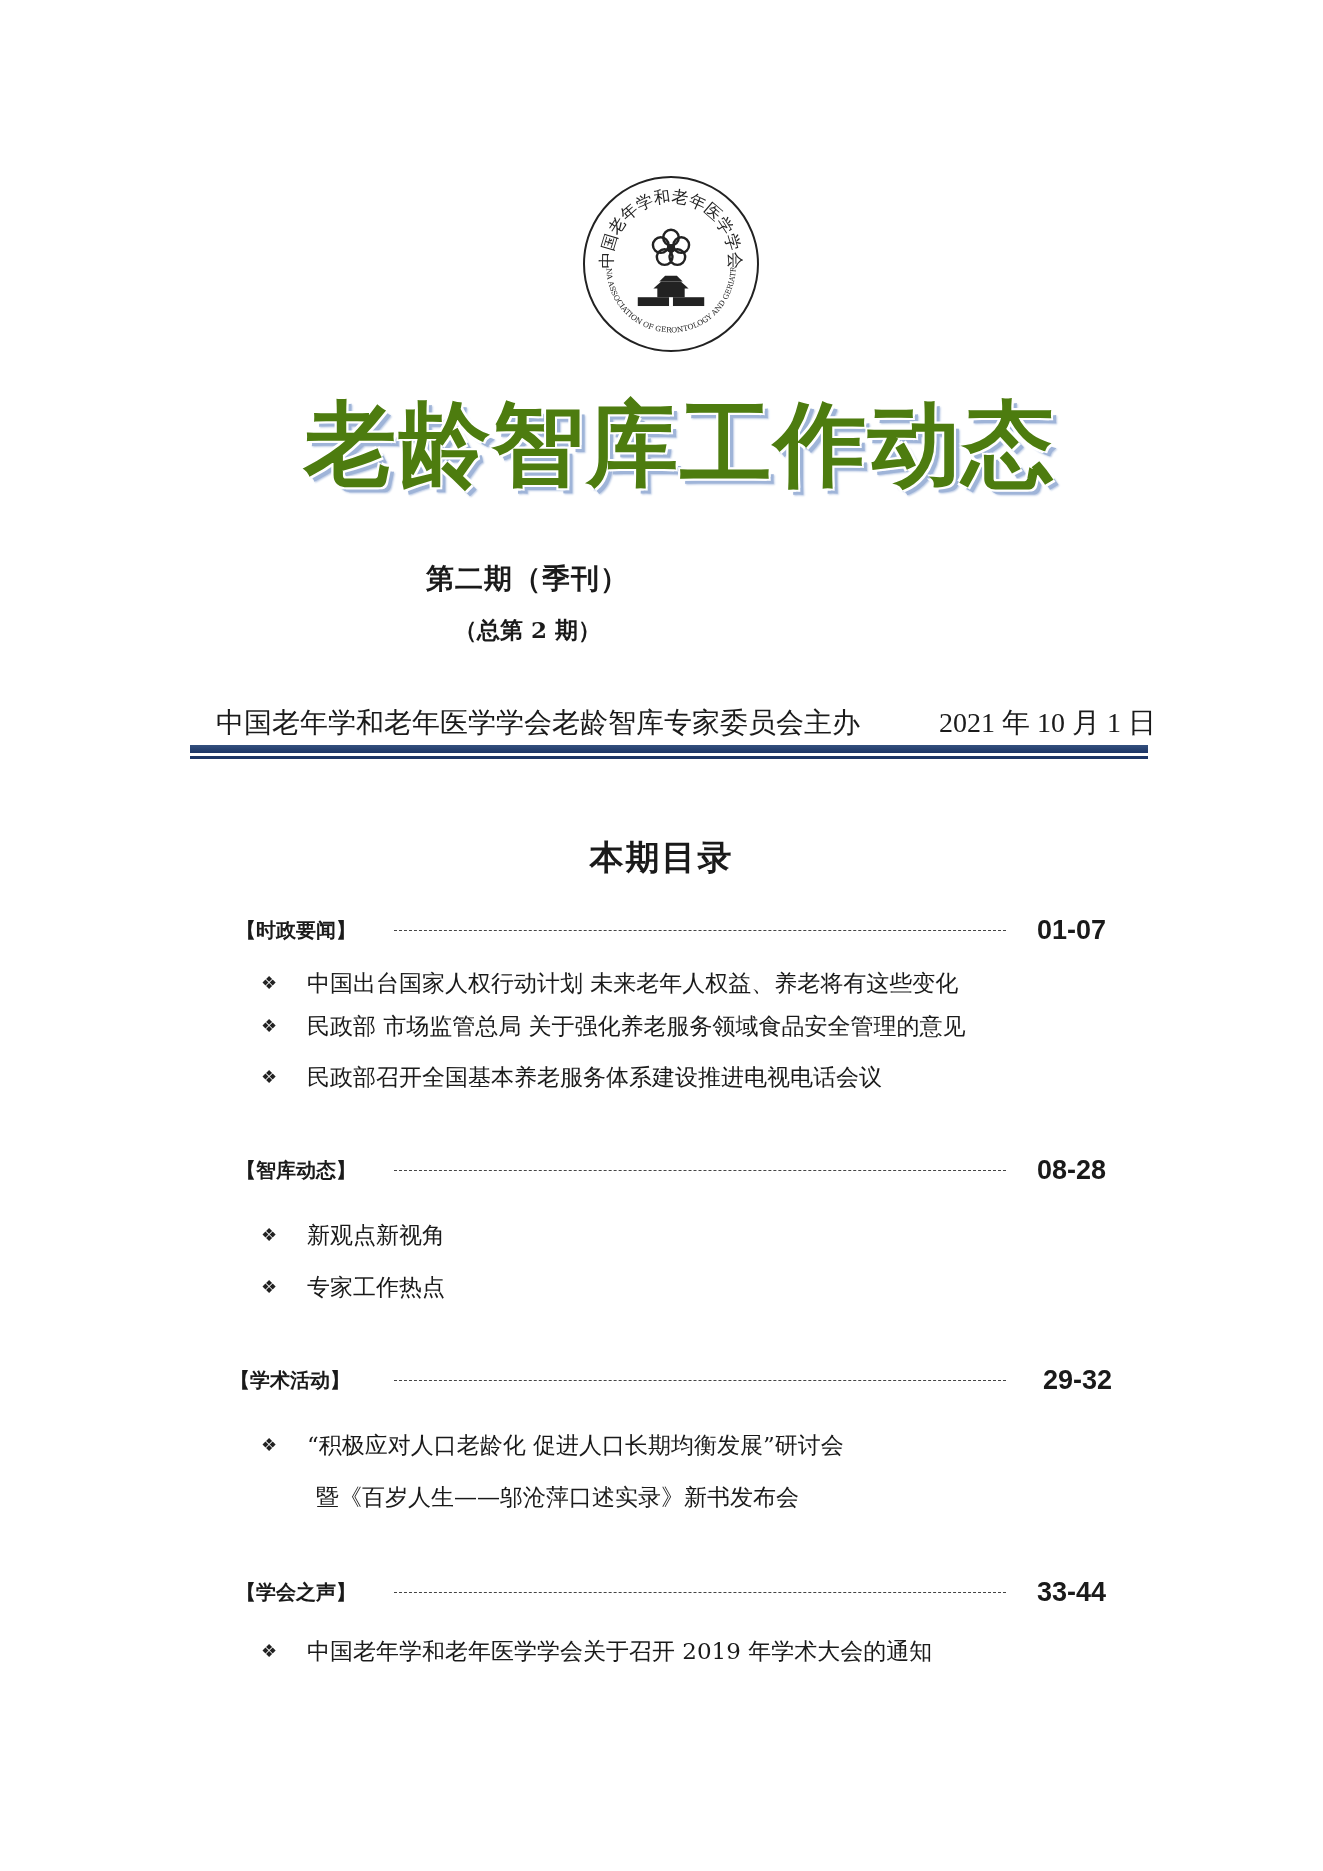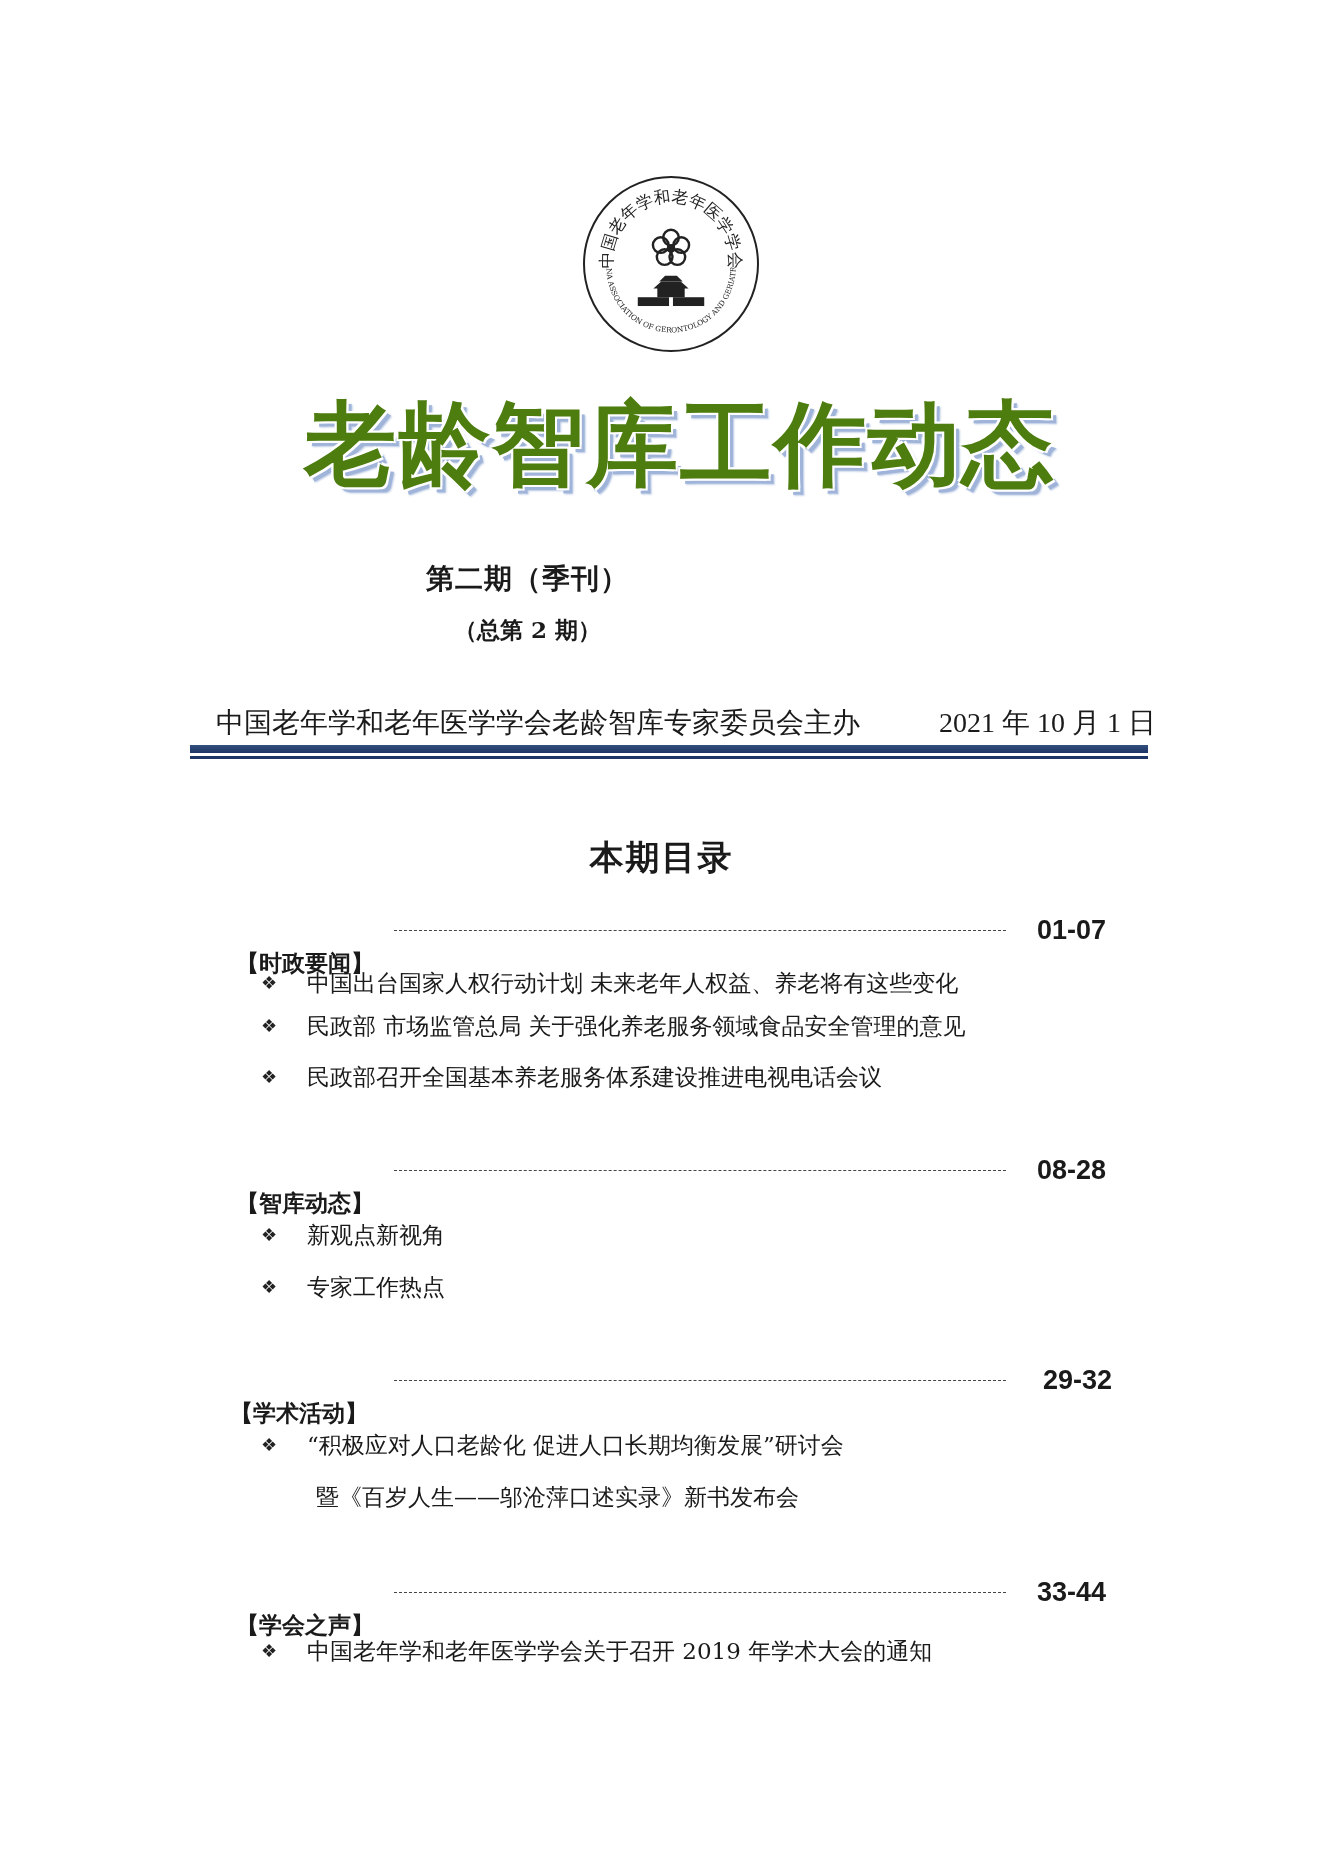--- a/index.html
+++ b/index.html
@@ -34,21 +34,21 @@
   .rule-thin  { position: absolute; left: 190px; top: 756px; width: 958px; height: 3px;
                 background: #1c3566; }
 
   .toc-title { position: absolute; left: 0; width: 1323px; top: 835px; text-align: center;
                font-family: Liberation Sans, sans-serif; font-weight: bold;
                font-size: 34px; letter-spacing: 2px; }
 
   .section { position: absolute; left: 236px; width: 870px; }
   .sec-head { position: relative; height: 40px; }
   .sec-label { position: absolute; left: 0; top: 0; font-family: "DejaVu Sans", "Liberation Sans", sans-serif;
-               font-weight: bold; font-size: 23px; line-height: 40px; margin-top: 33px; }
+               font-weight: bold; font-size: 20px; line-height: 40px; }
   .sec-dots { position: absolute; left: 158px; right: 100px; top: 20px; border-top: 1px dashed #444; }
   .sec-pages { position: absolute; right: 0; top: 0; font-family: "Liberation Sans", "DejaVu Sans", sans-serif;
                font-weight: bold; font-size: 27px; line-height: 40px; }
 
   .item { position: absolute; left: 14px; font-size: 23px; line-height: 34px; white-space: nowrap; margin-left: 11px; }
   .bullet { display: inline-block; width: 46px; font-size: 18px; color: #222; vertical-align: top; }
   .item-text { display: inline-block; }
   .item-cont { position: absolute; left: 82px; font-size: 23px; line-height: 34px; white-space: nowrap; }
 </style>
 </head>

